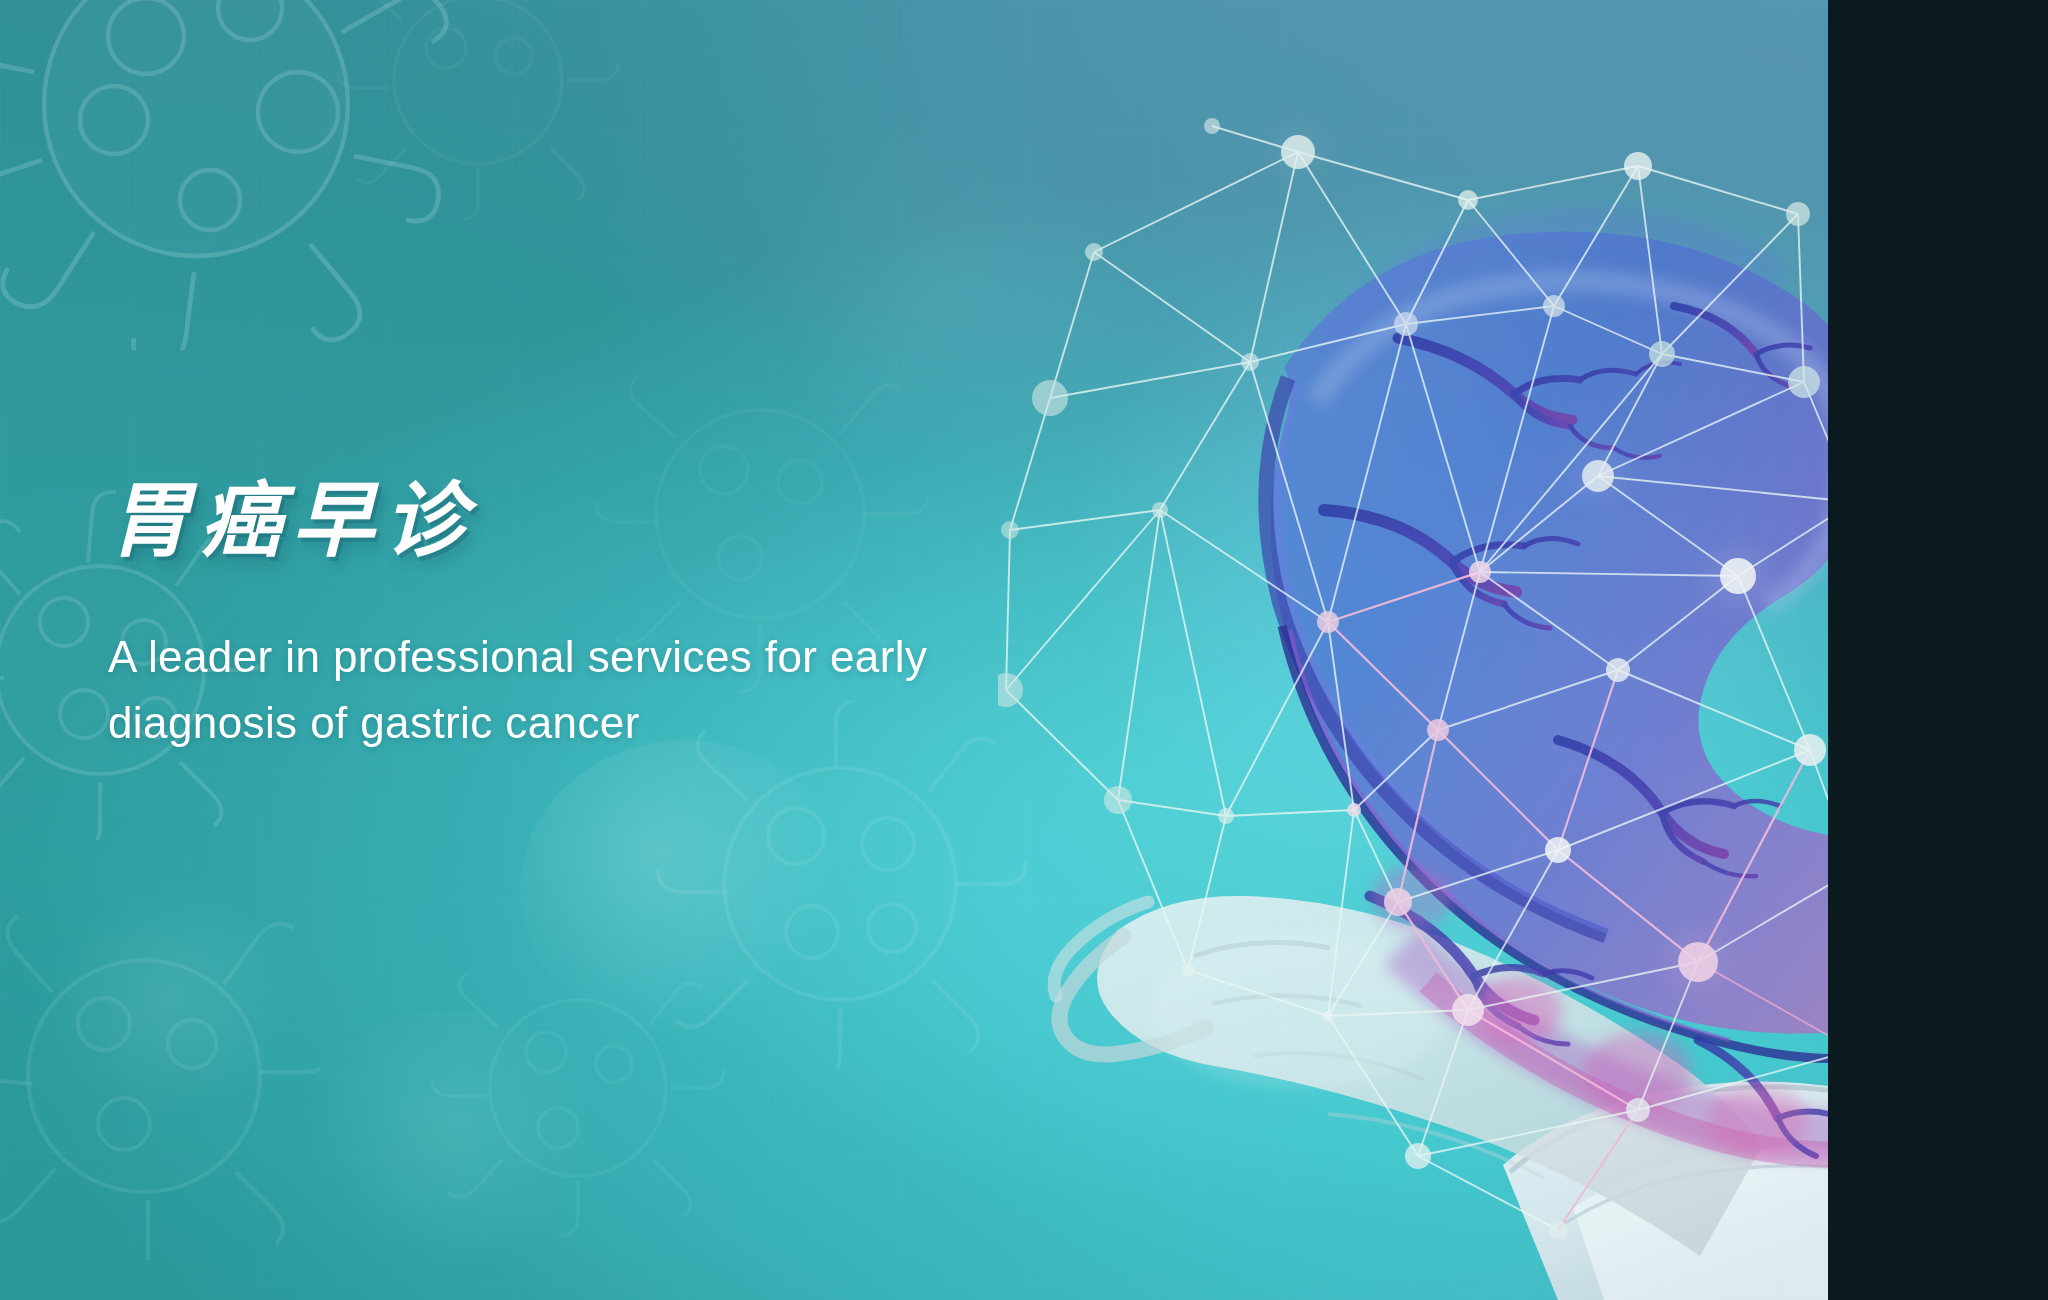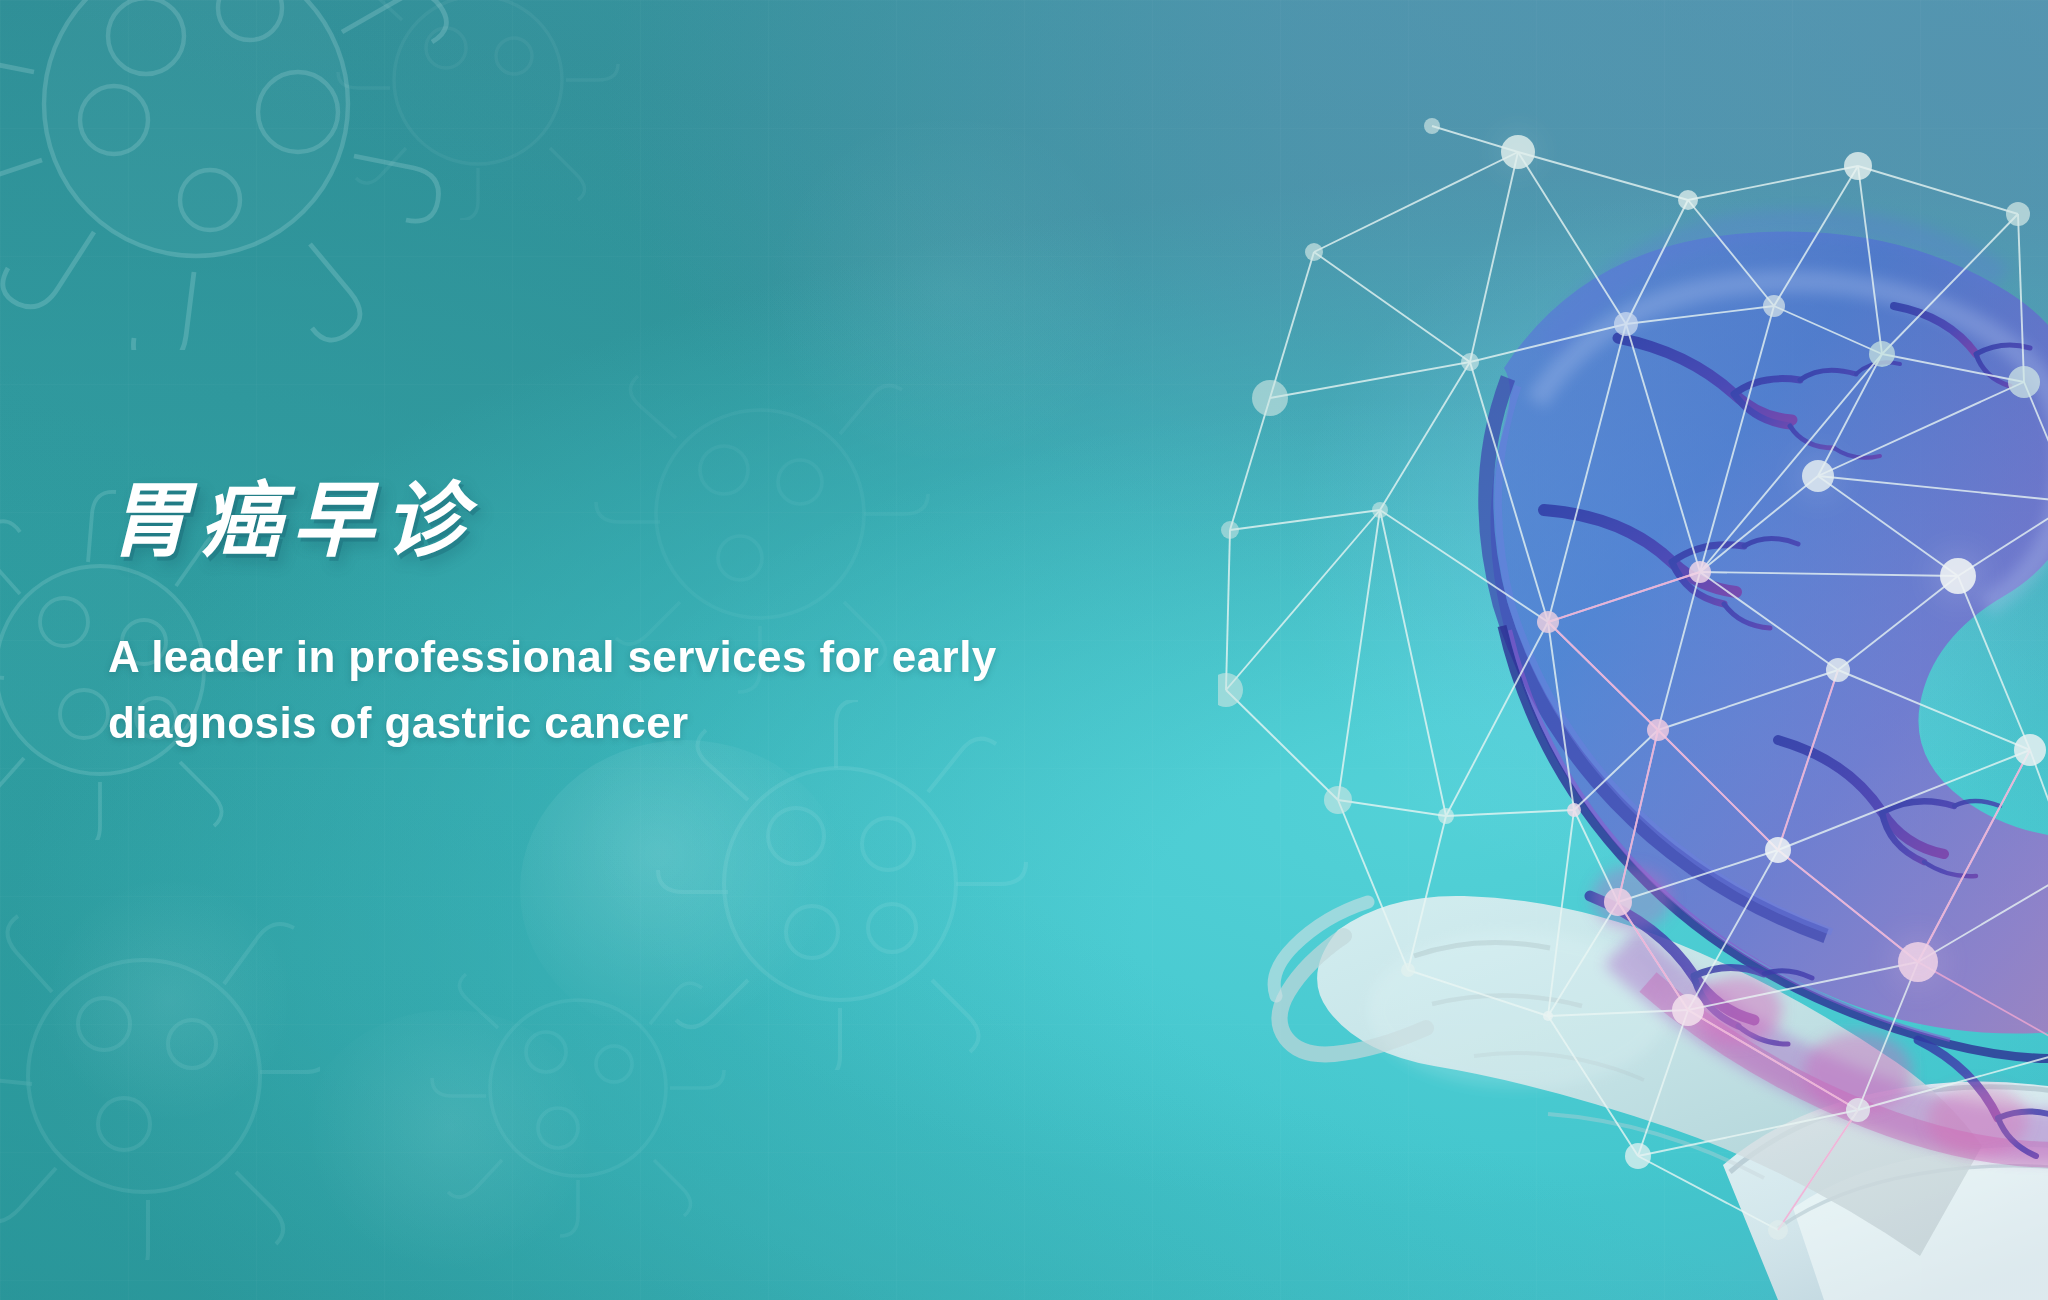--- a/index.html
+++ b/index.html
@@ -1,21 +1,21 @@
 <!DOCTYPE html>
 <html lang="zh-CN"><head>
 <meta charset="utf-8">
 <title>Banner</title>
 <style>
   html,body{margin:0;padding:0;background:#0b1a1f;}
   *{box-sizing:border-box;}
 
   #stage{
     position:relative;
-    width:2048px;
+    width:1828px;
     height:1300px;
     overflow:hidden;
     font-family:"Liberation Sans","DejaVu Sans",sans-serif;
     background:#d946ef;
     isolation:isolate;
   }
 
   
   .bg-base{
     position:absolute; inset:0;
@@ -83,21 +83,21 @@
     text-shadow:
        3px 4px 0 rgba(26,104,118,0.42),
        6px 8px 14px rgba(16,80,92,0.30);
     font-family:"Liberation Sans","DejaVu Sans",sans-serif;
   }
   .headline .l2{letter-spacing:9px;}
 
   .subtitle{
     margin-top:16px;
     color:#ffffff;
-    font-weight:700;
+    font-weight:400;
     font-size:44px;
     line-height:66px;
     letter-spacing:.4px;
     max-width:1020px;
     text-shadow:0 2px 6px rgba(20,80,90,0.28);
     font-family:"Liberation Sans","DejaVu Sans",sans-serif;
   }
 
   
   .art{

